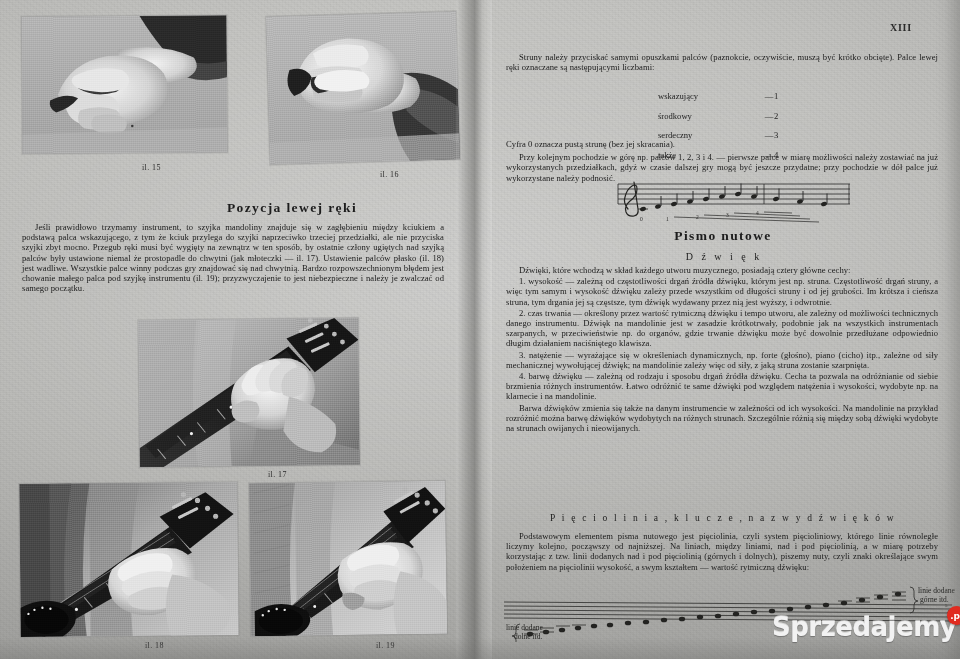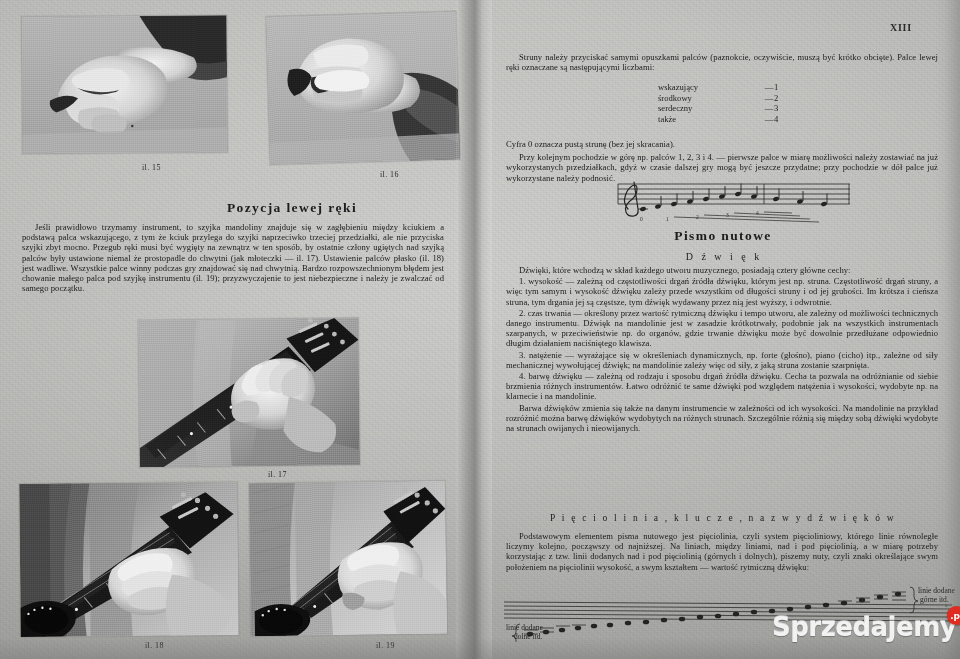--- a/index.html
+++ b/index.html
@@ -135,21 +135,21 @@
   .finger-list {
     margin: 4px 0 4px 0;
     padding: 0;
     list-style: none;
     font-size: 8.6px;
     line-height: 10.6px;
   }
   .finger-list li {
     display: flex;
     width: 128px;
-    margin: 0 auto;
+    margin: 9px auto;
   }
   .finger-list .fname { flex: 1 1 auto; }
   .finger-list .fdash { width: 10px; text-align: center; }
   .finger-list .fnum  { width: 12px; text-align: left; }
 
   
   .stave-wrap { position: absolute; }
   .stave-wrap svg { display: block; }
 
   

